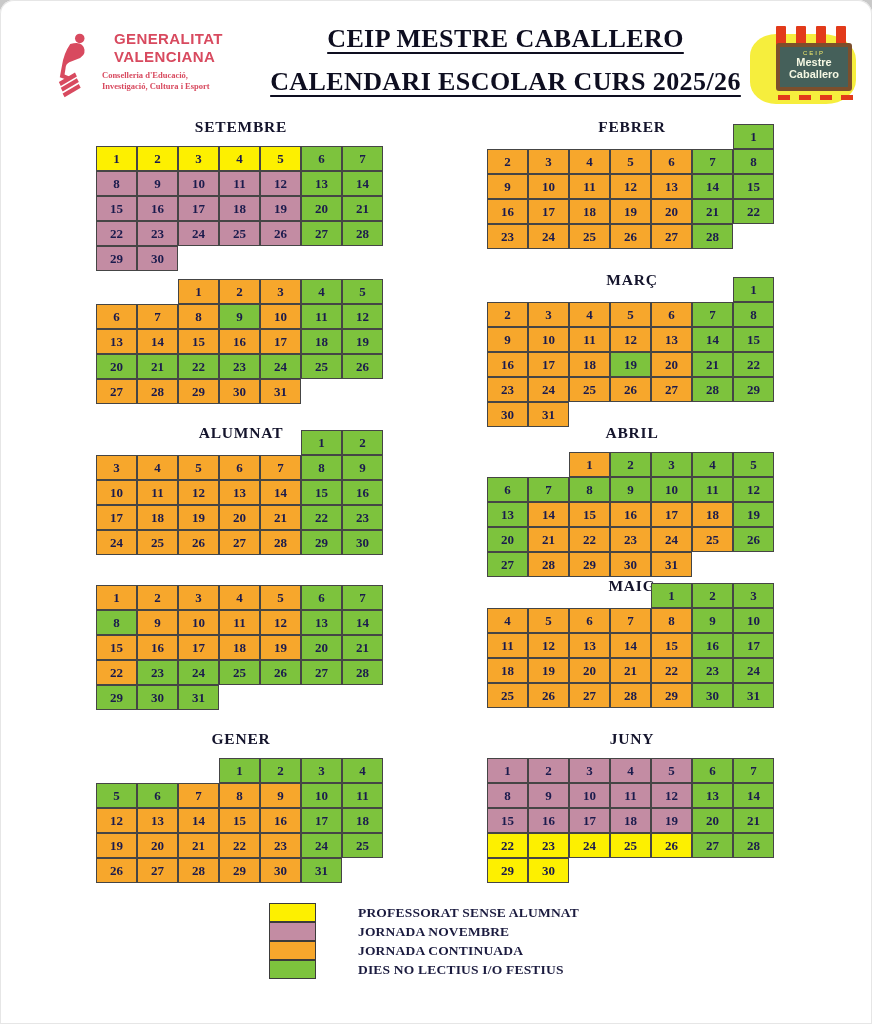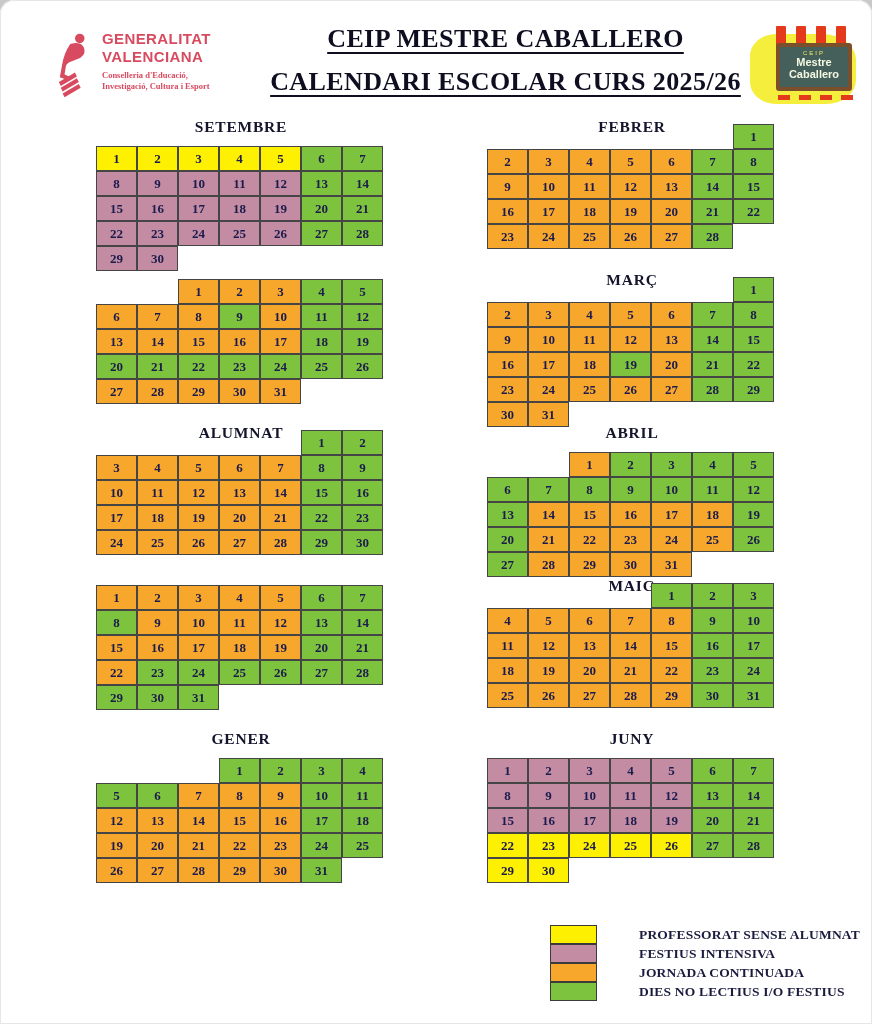--- a/index.html
+++ b/index.html
@@ -32,20 +32,21 @@
     margin-top: 10px;
     color: #d84a5f;
   }
   .gva svg { flex: 0 0 auto; }
   .gva-name {
     font-family: "Liberation Sans", sans-serif;
     font-weight: bold;
     font-size: 15px;
     line-height: 1.18;
     letter-spacing: 0.4px;
+    margin-left: 12px;
   }
   .gva-sub {
     font-family: Liberation Serif, serif;
     font-weight: 600;
     font-size: 8.5px;
     line-height: 1.3;
   }
   .gva-sub.first { margin-top: 5px; }
   .titles {
     flex: 1 1 auto;
@@ -132,23 +133,23 @@
     display: flex;
     align-items: center;
     justify-content: center;
     font-weight: bold;
     font-size: 13px;
     color: #1b1b4d;
   }
 
   
   .legend {
-    margin-top: 42px;
+    margin-top: 20px;
     display: flex;
-    justify-content: flex-end;
+    justify-content: center;
   }
   .legend-grid {
     display: grid;
     grid-template-columns: 47px auto;
     grid-auto-rows: 19px;
     column-gap: 42px;
     align-items: center;
     transform: translateX(-12px);
   }
   .swatch {
@@ -570,21 +571,21 @@
           </div>
         </div>
       </div>
   </main>
 
   <footer class="legend">
     <div class="legend-grid">
         <div class="swatch" style="background: rgb(253, 240, 0);"></div>
         <div class="legend-label">PROFESSORAT SENSE ALUMNAT</div>
         <div class="swatch" style="background: rgb(195, 140, 163);"></div>
-        <div class="legend-label">FESTIUS INTENSIVA</div>
+        <div class="legend-label">JORNADA NOVEMBRE</div>
         <div class="swatch" style="background: rgb(247, 167, 44);"></div>
         <div class="legend-label">JORNADA CONTINUADA</div>
         <div class="swatch" style="background: rgb(125, 195, 61);"></div>
         <div class="legend-label">DIES NO LECTIUS I/O FESTIUS</div>
       </div>
   </footer>
 
 </div>
 
 </body></html>

